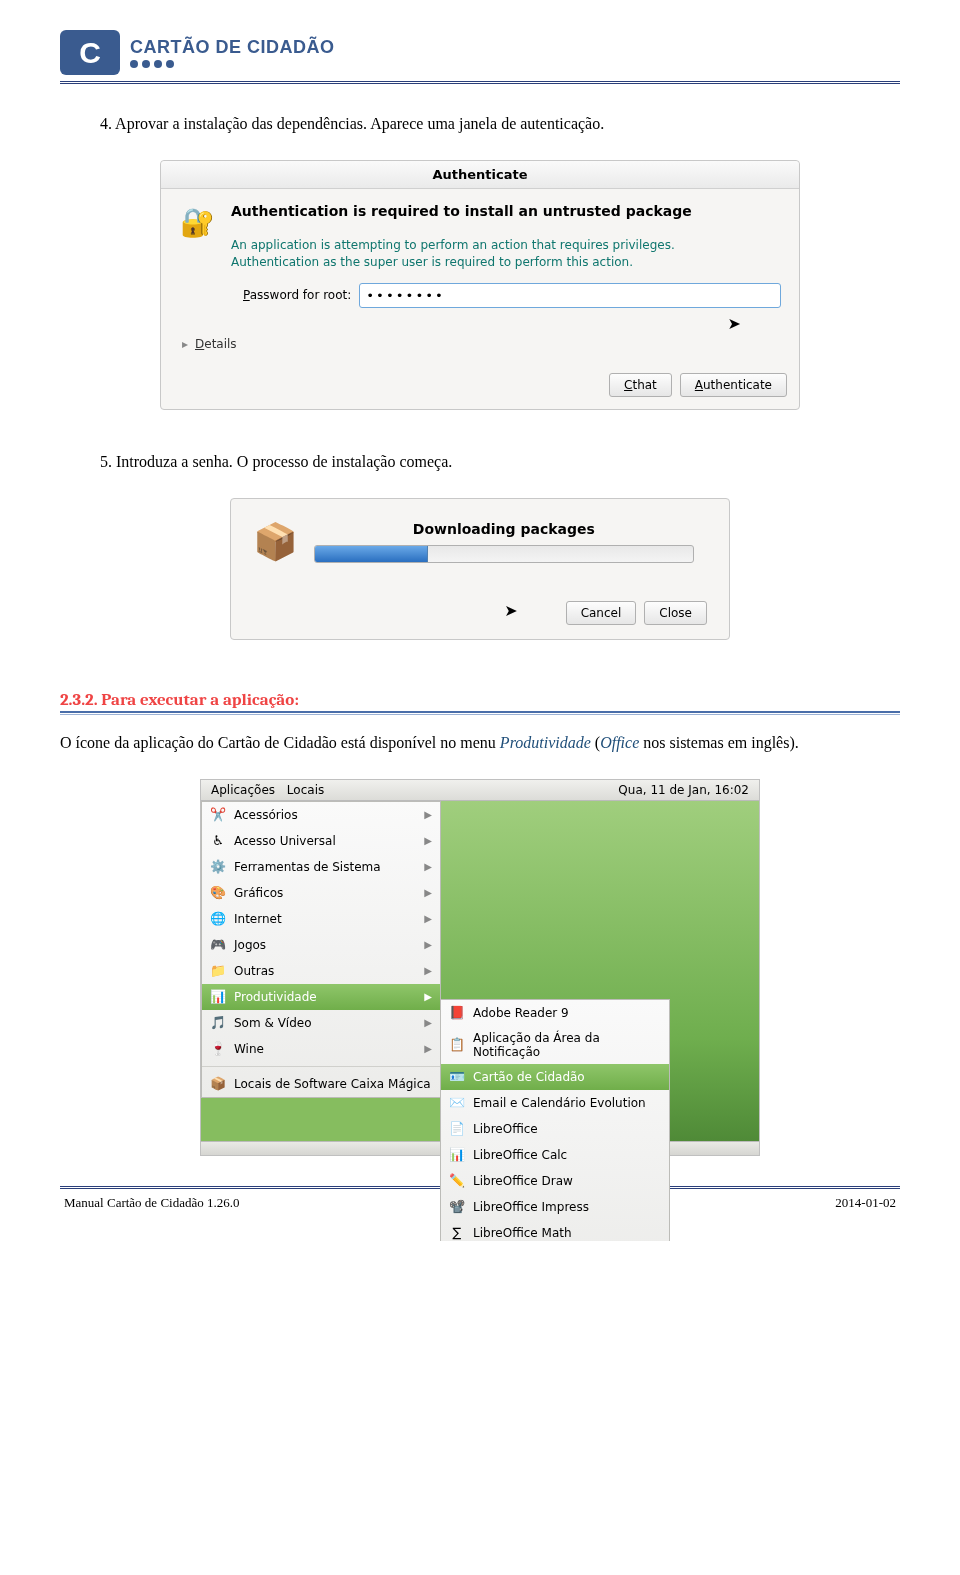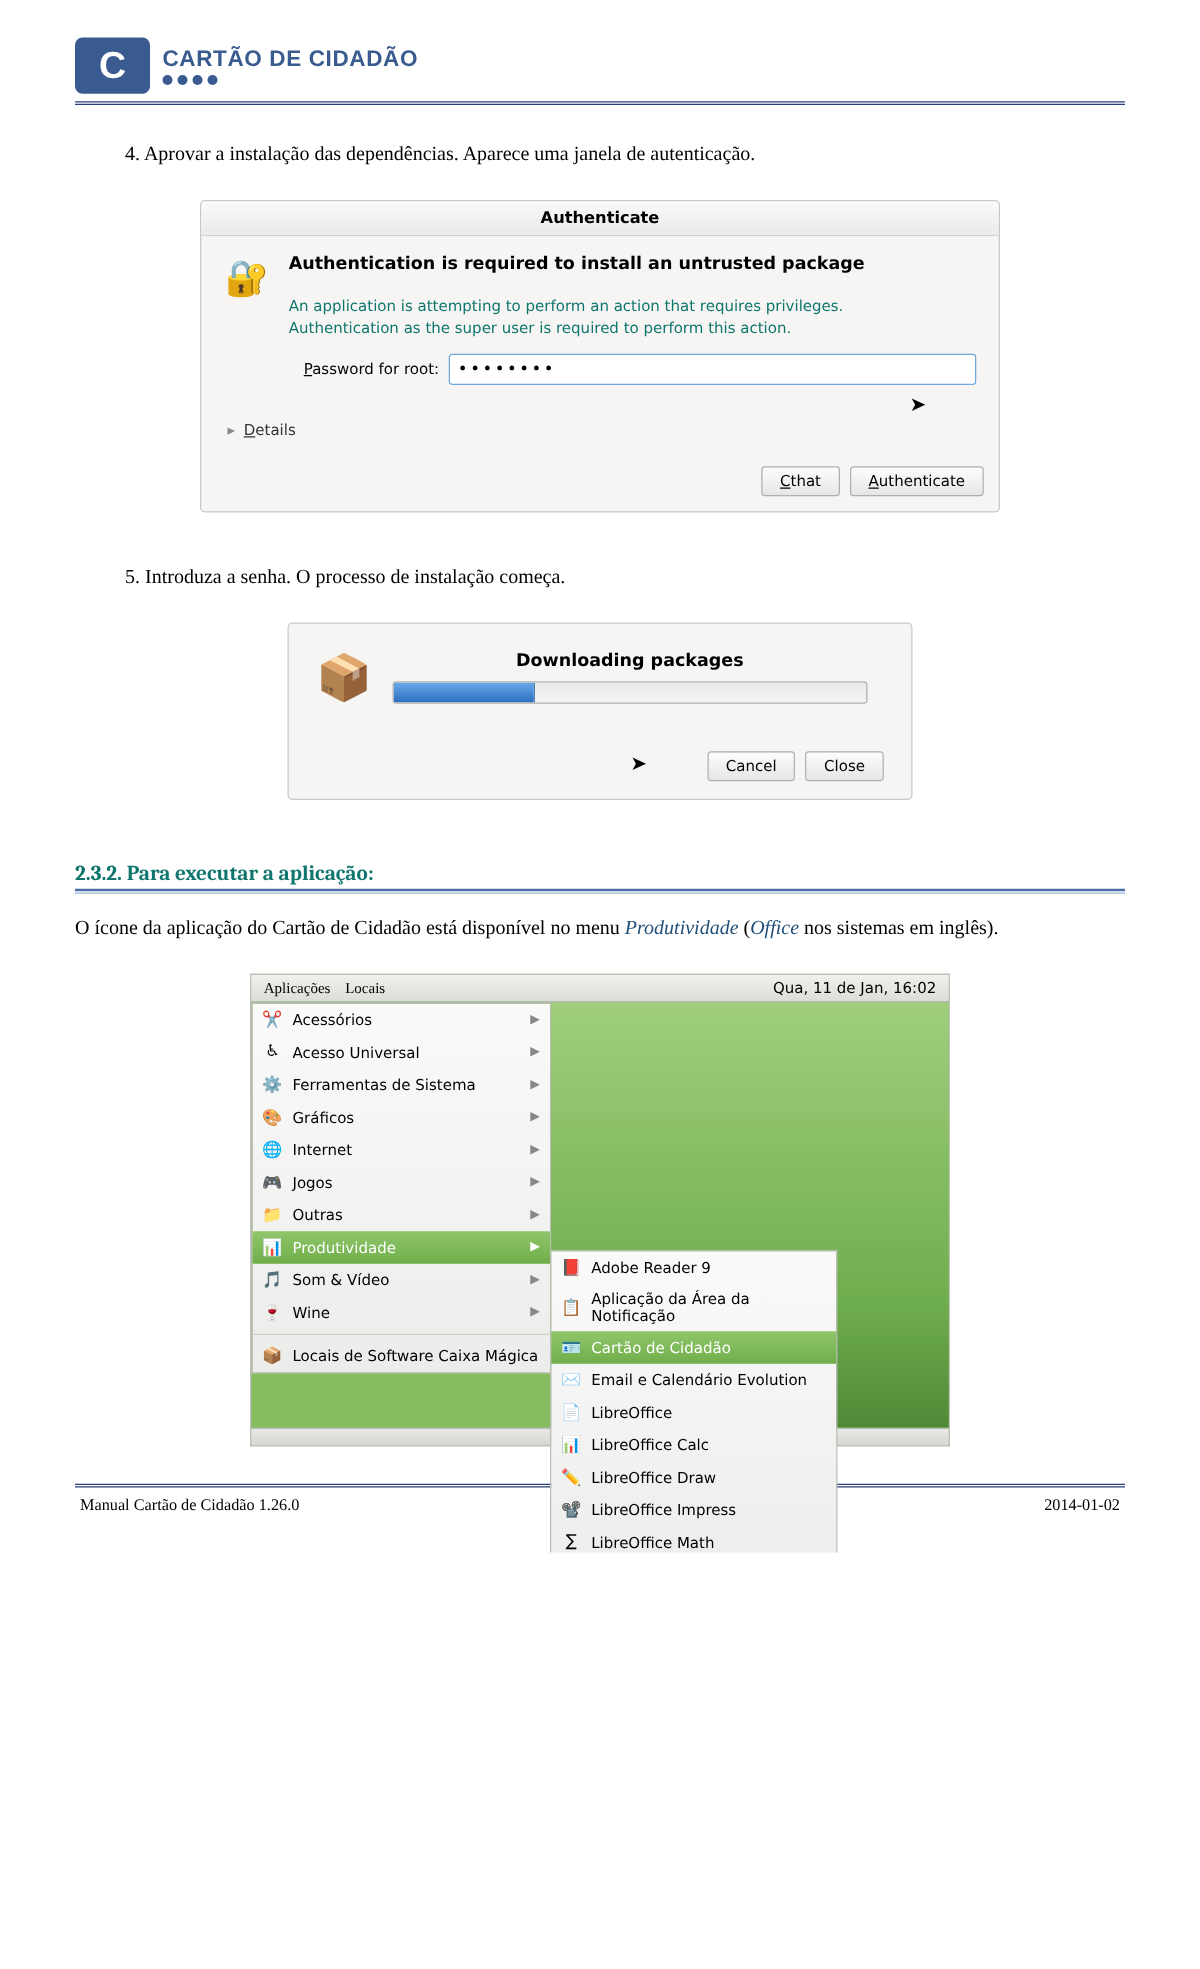--- a/index.html
+++ b/index.html
@@ -141,21 +141,21 @@
   }
   .progress-inner {
     width:30%; height:100%;
     background: linear-gradient(#6aa9e8,#2a6fc0);
     border-right:1px solid #5080b0;
   }
   .dlg2-buttons { display:flex; justify-content:flex-end; gap:8px; margin-top:38px; align-items:center;}
 
   
   .section-heading {
-    color:#0f766e;
+    color:#ef4444;
     font-family:'Cambria', Georgia, serif;
     font-size:17px;
     font-weight:bold;
     margin-top:30px;
     margin-bottom:2px;
   }
   .section-rule {
     border:none;
     border-top:2px solid #4a6ea9;
     border-bottom:1px solid #9db3d6;
@@ -174,21 +174,21 @@
     background:#86bd5f;
   }
   .panel-bar {
     background: linear-gradient(#f0f0ed,#dcdcd8);
     display:flex;
     justify-content:space-between;
     padding:3px 10px;
     font-size:12px;
     border-bottom:1px solid #bbb;
   }
-  .panel-left span{ margin-right:8px;font-family:Liberation Serif, serif; }
+  .panel-left span{ margin-right:8px; }
   .menus-row { display:flex; align-items:flex-start;}
   .menu-col {
     background: linear-gradient(#fafafa,#ececea);
     border:1px solid #bcbcb8;
     width:240px;
   }
   .menu-item {
     display:flex; align-items:center; gap:8px;
     padding:5px 8px;
     position:relative;

